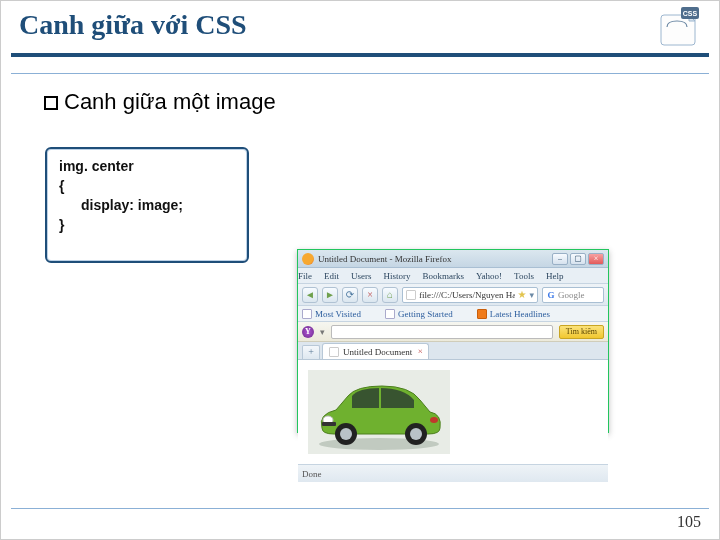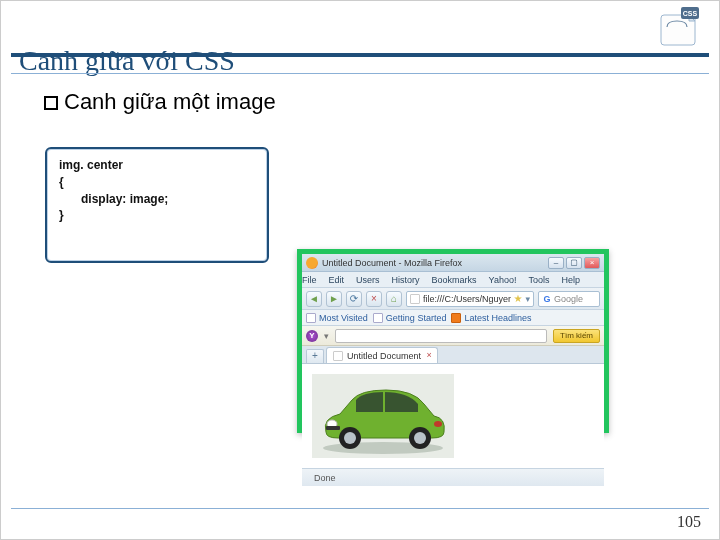--- a/index.html
+++ b/index.html
@@ -17,23 +17,22 @@
     position: relative;
     border: 1px solid #ccc;
   }
   .header {
     padding: 8px 18px 4px 18px;
     position: relative;
   }
   .title {
     color: #1f4e79;
     font-size: 28px;
-    font-weight: normal;
+    font-weight: bold;
     font-family: "Times New Roman", serif;
-    margin-top: 36px;
   }
   .corner-icon {
     position: absolute;
     right: 18px;
     top: 6px;
     width: 46px;
     height: 40px;
   }
   .hr1 {
     position: absolute;
@@ -62,43 +61,43 @@
     display: inline-block;
     width: 14px; height: 14px;
     border: 2px solid #000;
     margin-right: 6px;
     vertical-align: -1px;
   }
   .code-box {
     position: absolute;
     left: 44px;
     top: 146px;
-    width: 224px;
+    width: 204px;
     height: 116px;
     background: #fff;
     border: 2px solid #1f4e79;
     border-radius: 6px;
     padding: 8px 12px;
     font-family: Verdana, Arial, sans-serif;
-    font-size: 12px;
+    font-size: 14px;
     font-weight: bold;
     color: #111;
     line-height: 1.4;
     box-shadow: inset 0 0 0 1px #bcd1e6;
   }
   .code-indent { padding-left: 22px; }
   .browser {
     position: absolute;
     left: 296px;
     top: 248px;
     width: 312px;
     height: 184px;
-    border: 5px solid #22c55e;
+    border: 1px solid #22c55e;
     background: #eef3f7;
-    font-family: Liberation Sans, sans-serif;
+    font-family: Liberation Serif, serif;
     font-size: 9px;
     color: #333;
     box-shadow: 0 2px 6px rgba(0,0,0,.25);
   }
   .browser .titlebar {
     height: 18px;
     background: linear-gradient(#dbe7ef,#c5d6e4);
     border-bottom: 1px solid #a9bfd3;
     display: flex;
     align-items: center;
@@ -191,21 +190,21 @@
     display:inline-flex;align-items:center;justify-content:center;
     font-weight:bold;
   }
   .bookbar {
     height: 16px;
     background: #eef3f7;
     border-bottom: 1px solid #c6d4e1;
     display: flex;
     align-items: center;
     padding: 0 4px;
-    gap: 5px;
+    gap: 24px;
     color:#2d5e9e;
   }
   .bookbar .bm { display:flex; align-items:center; gap:3px; }
   .bm-icon {
     width:10px;height:10px;background:#fff;border:1px solid #aac; border-radius:1px;
   }
   .yahoo-bar {
     height: 20px;
     background: linear-gradient(#f6f6f0,#eceadb);
     border-bottom: 1px solid #d0cdba;
@@ -261,21 +260,21 @@
     top: 10px;
     width: 142px;
     height: 84px;
   }
   .statusbar {
     height: 18px;
     background: linear-gradient(#eef3f7,#dfe8f0);
     border-top:1px solid #c6d4e1;
     display:flex;
     align-items:center;
-    padding:0 12px;
+    padding:0 4px;
     font-size:9px;
     color:#555;
   }
   .page-num {
     position:absolute;
     right: 18px;
     bottom: 8px;
     font-family: Georgia, serif;
     font-size: 16px;
     color:#333;

